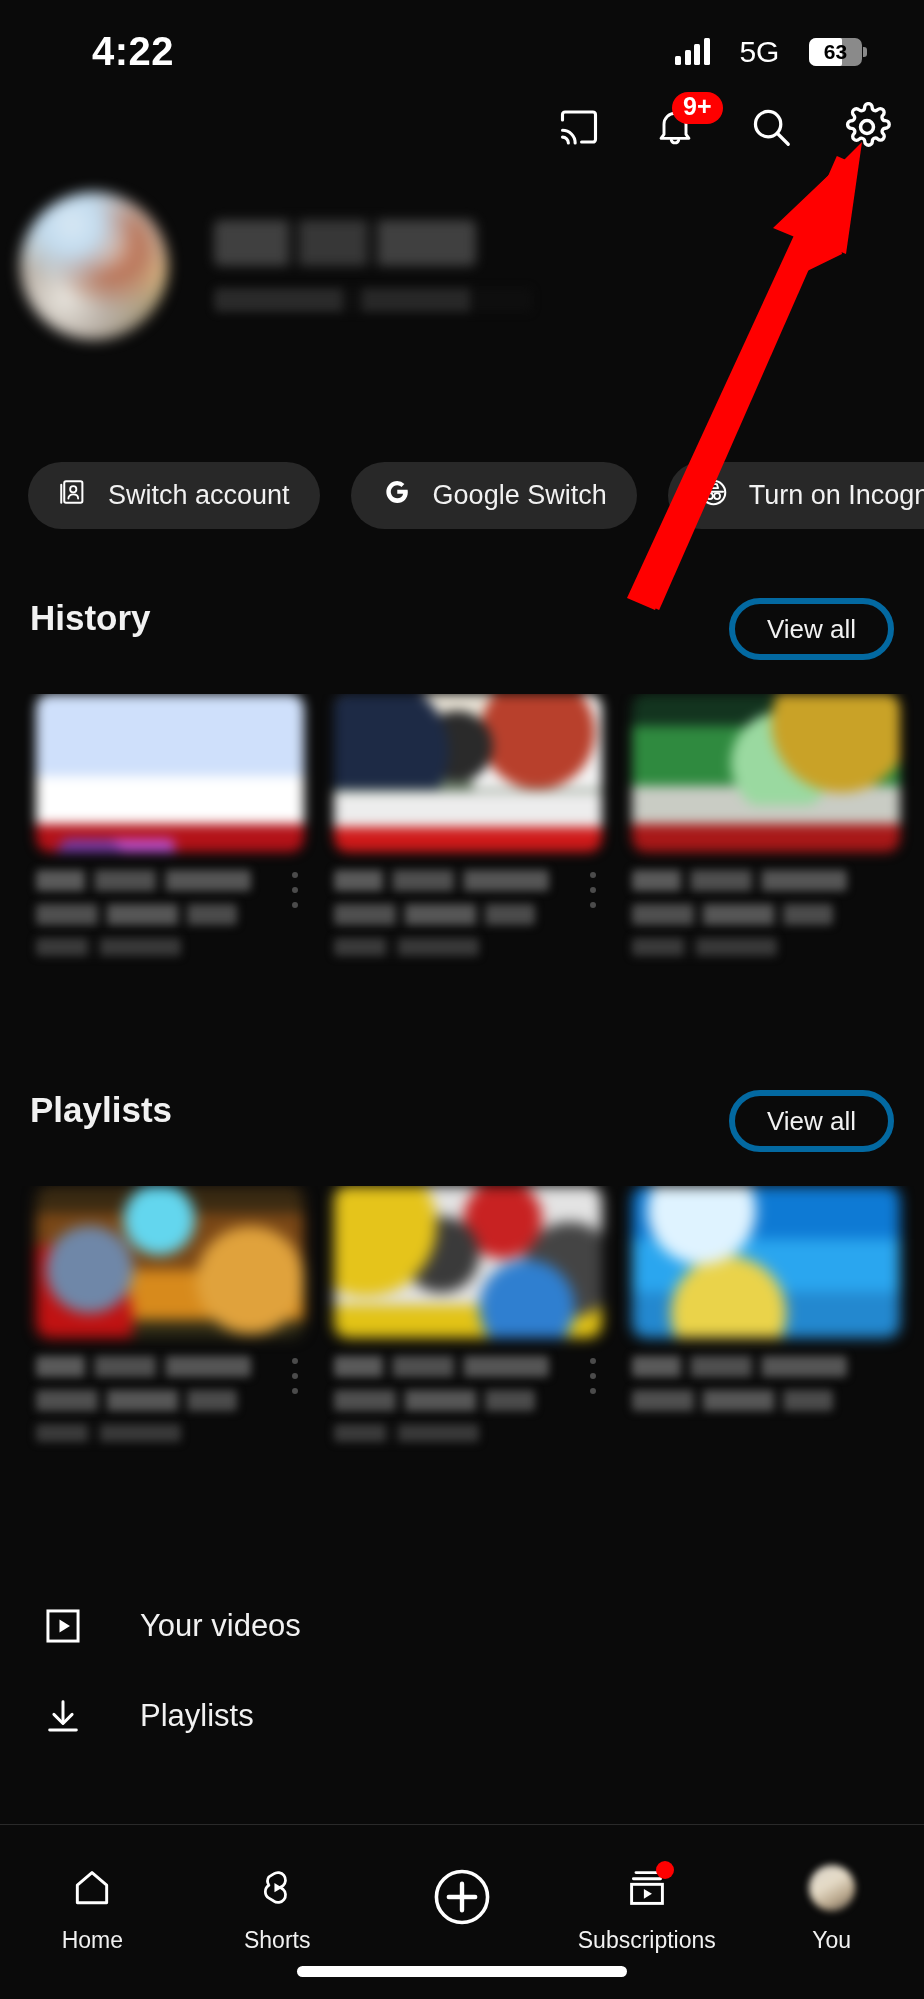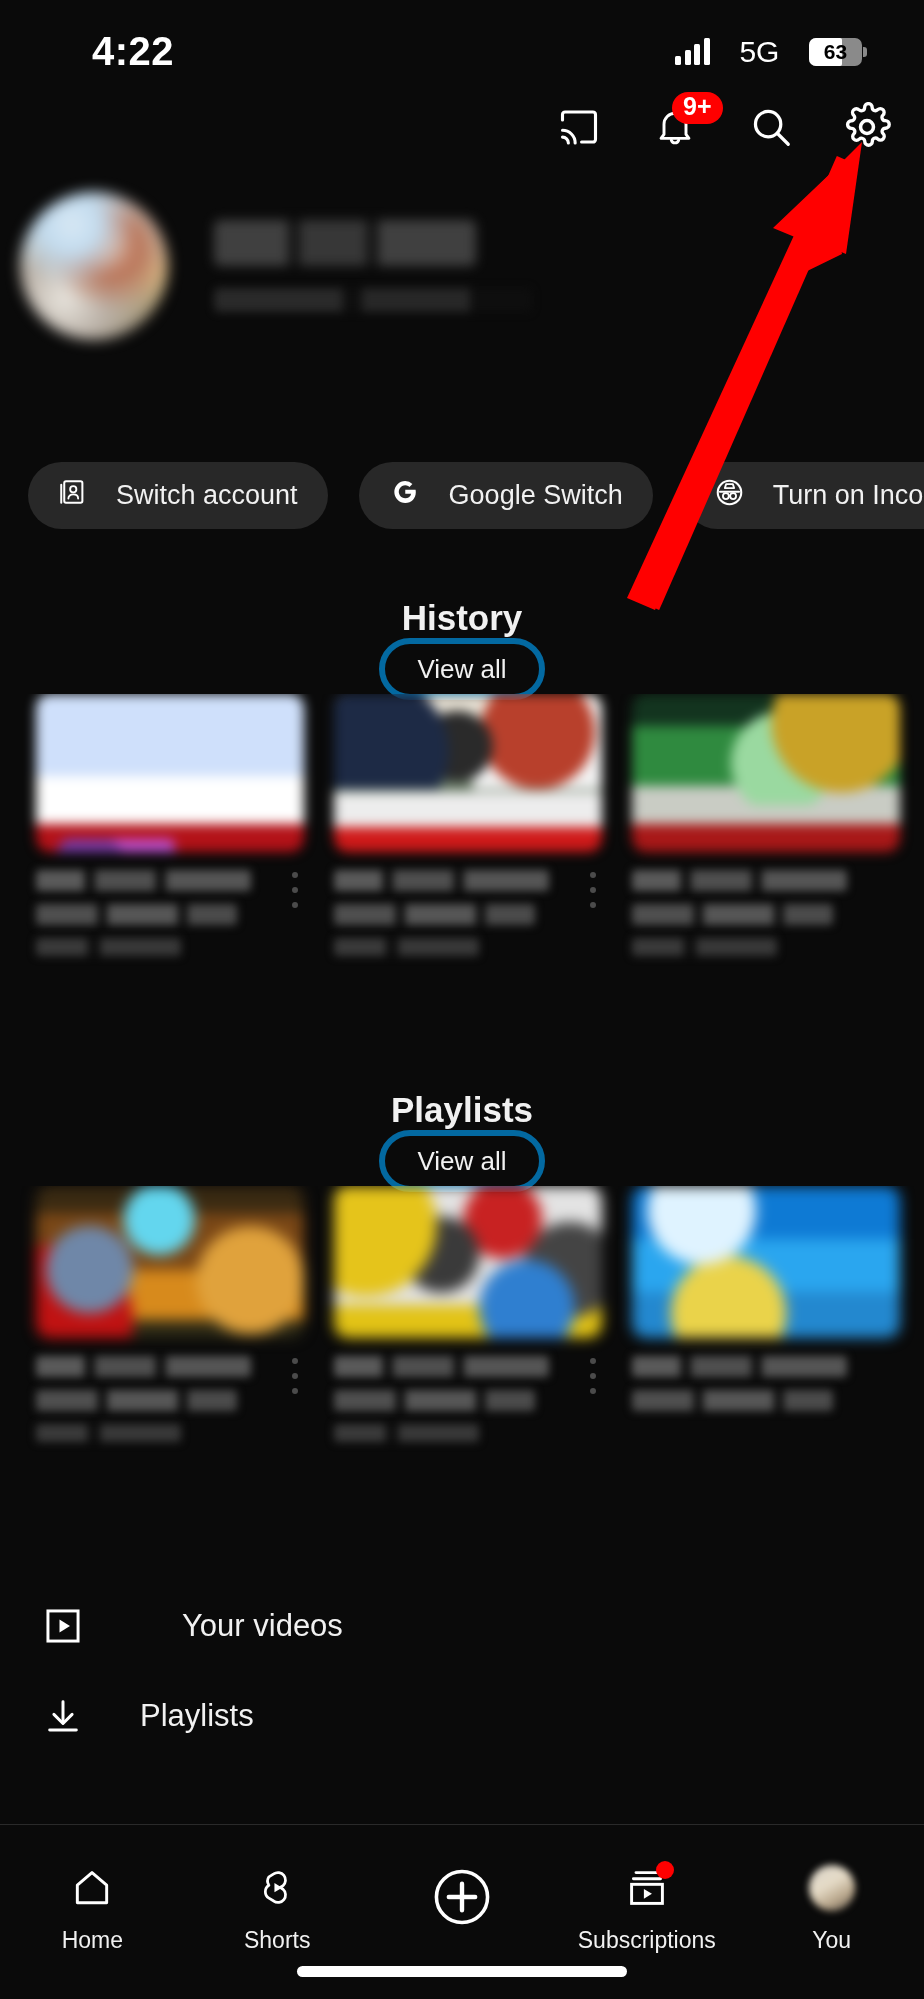--- a/index.html
+++ b/index.html
@@ -112,36 +112,35 @@
   }
   .pname-hidden, .phandle-hidden { position:absolute; opacity:0; pointer-events:none; }
 
   
   .chips {
     position: absolute; top: 462px; left: 28px;
     display: flex; gap: 31px;
     white-space: nowrap;
   }
   .chip {
-    display: flex; align-items: center; gap: 28px;
+    display: flex; align-items: center; gap: 20px;
     background: #282828;
     border-radius: 34px;
     height: 67px;
     padding: 0 30px;
     font-size: 27px; font-weight: 500;
     color: #f1f1f1;
     flex: 0 0 auto;
   }
 
   
   .section-head {
     position: absolute; left: 0; width: 924px;
-    display: flex; align-items: center; justify-content: space-between;
+    display: flex; justify-content: space-between;
     padding: 0 30px;
-    flex-direction: column;
   }
   .section-title { font-size: 35px; font-weight: bold; color: #f1f1f1; }
   .viewall {
     border: 6px solid #0369a1;
     border-radius: 34px;
     height: 62px;
     padding: 0 32px;
     display: flex; align-items: center;
     font-size: 26px; font-weight: 500; color: #f1f1f1;
     background: transparent;
@@ -447,21 +446,21 @@
     </div>
     <div class="vcard">
       <div class="pthumb p3"></div>
       <div class="vmeta">
         <div class="vline l1"></div>
         <div class="vline l2"></div>
       </div>
     </div>
   </div>
 
-  <div class="menu-item" style="top:1580px;gap:42px;">
+  <div class="menu-item" style="top:1580px;">
     <span class="menu-ico">
       <svg width="42" height="42" viewBox="0 0 24 24" fill="none">
         <rect x="3.4" y="3.4" width="17.2" height="17.2" stroke="#fff" stroke-width="1.7"></rect>
         <path d="M10 8.3l6 3.7-6 3.7V8.3z" fill="#fff"></path>
       </svg>
     </span>
     <span class="menu-label">Your videos</span>
   </div>
 
   <div class="menu-item" style="top:1670px;">

